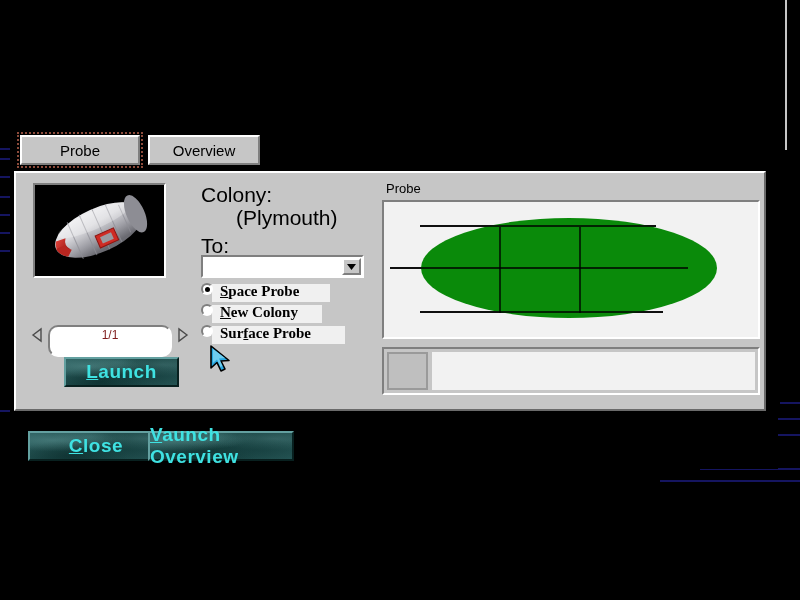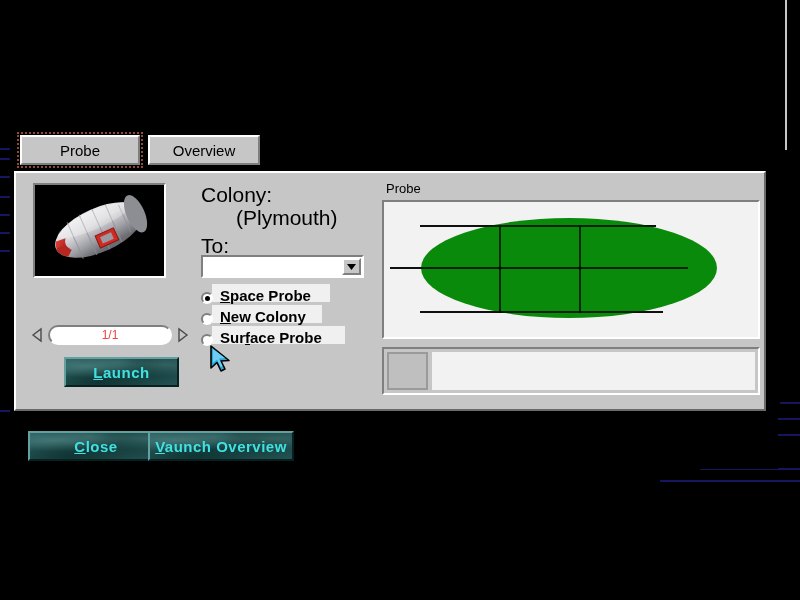--- a/index.html
+++ b/index.html
@@ -123,29 +123,29 @@
     height: 16px;
     cursor: default;
   }
   #pager-prev { left: 0px; }
   #pager-next { left: 146px; }
   #pager-field {
     position: absolute;
     left: 18px;
     top: 0px;
     width: 124px;
-    height: 20px;
+    height: 32px;
     background: #ffffff;
     border-top: 2px solid #7f7f7f;
     border-left: 2px solid #7f7f7f;
     border-right: 2px solid #ffffff;
     border-bottom: 2px solid #ffffff;
     box-sizing: border-box;
     font-size: 12px;
-    color: #ef4444;
+    color: #7f1d1d;
     text-align: center;
     line-height: 17px;
     user-select: none;
     border-radius: 10px;
   }
 
   
   .metal-btn {
     position: absolute;
     background-color: #1d4a4a;
@@ -158,21 +158,21 @@
       linear-gradient(150deg, #2a5c5c 0%, #16403f 48%, #255454 100%);
     border-top: 2px solid #63a0a0;
     border-left: 2px solid #63a0a0;
     border-right: 2px solid #08201f;
     border-bottom: 2px solid #08201f;
     box-sizing: border-box;
     display: flex;
     align-items: center;
     justify-content: center;
     color: #3fe2e2;
-    font-size: 15px;
+    font-size: 19px;
     font-weight: bold;
     letter-spacing: 0.5px;
     cursor: default;
     user-select: none;
   }
   .metal-btn .acc { text-decoration: underline; }
 
   #launch-button { left: 48px; top: 184px; width: 115px; height: 30px; }
 
   
@@ -229,24 +229,25 @@
   
   #radio-group {
     position: absolute;
     left: 185px;
     top: 110px;
   }
   .radio-row {
     position: relative;
     height: 21px;
     display: flex;
-    align-items: flex-end;
+    align-items: flex-start;
     cursor: default;
     user-select: none;
     width: max-content;
+    font-family: Liberation Serif, serif;
   }
   .radio-row .hl {
     position: absolute;
     left: 11px;
     top: 1px;
     height: 18px;
     background: #f0f0f0;
     z-index: 0;
   }
   .radio-dot {

